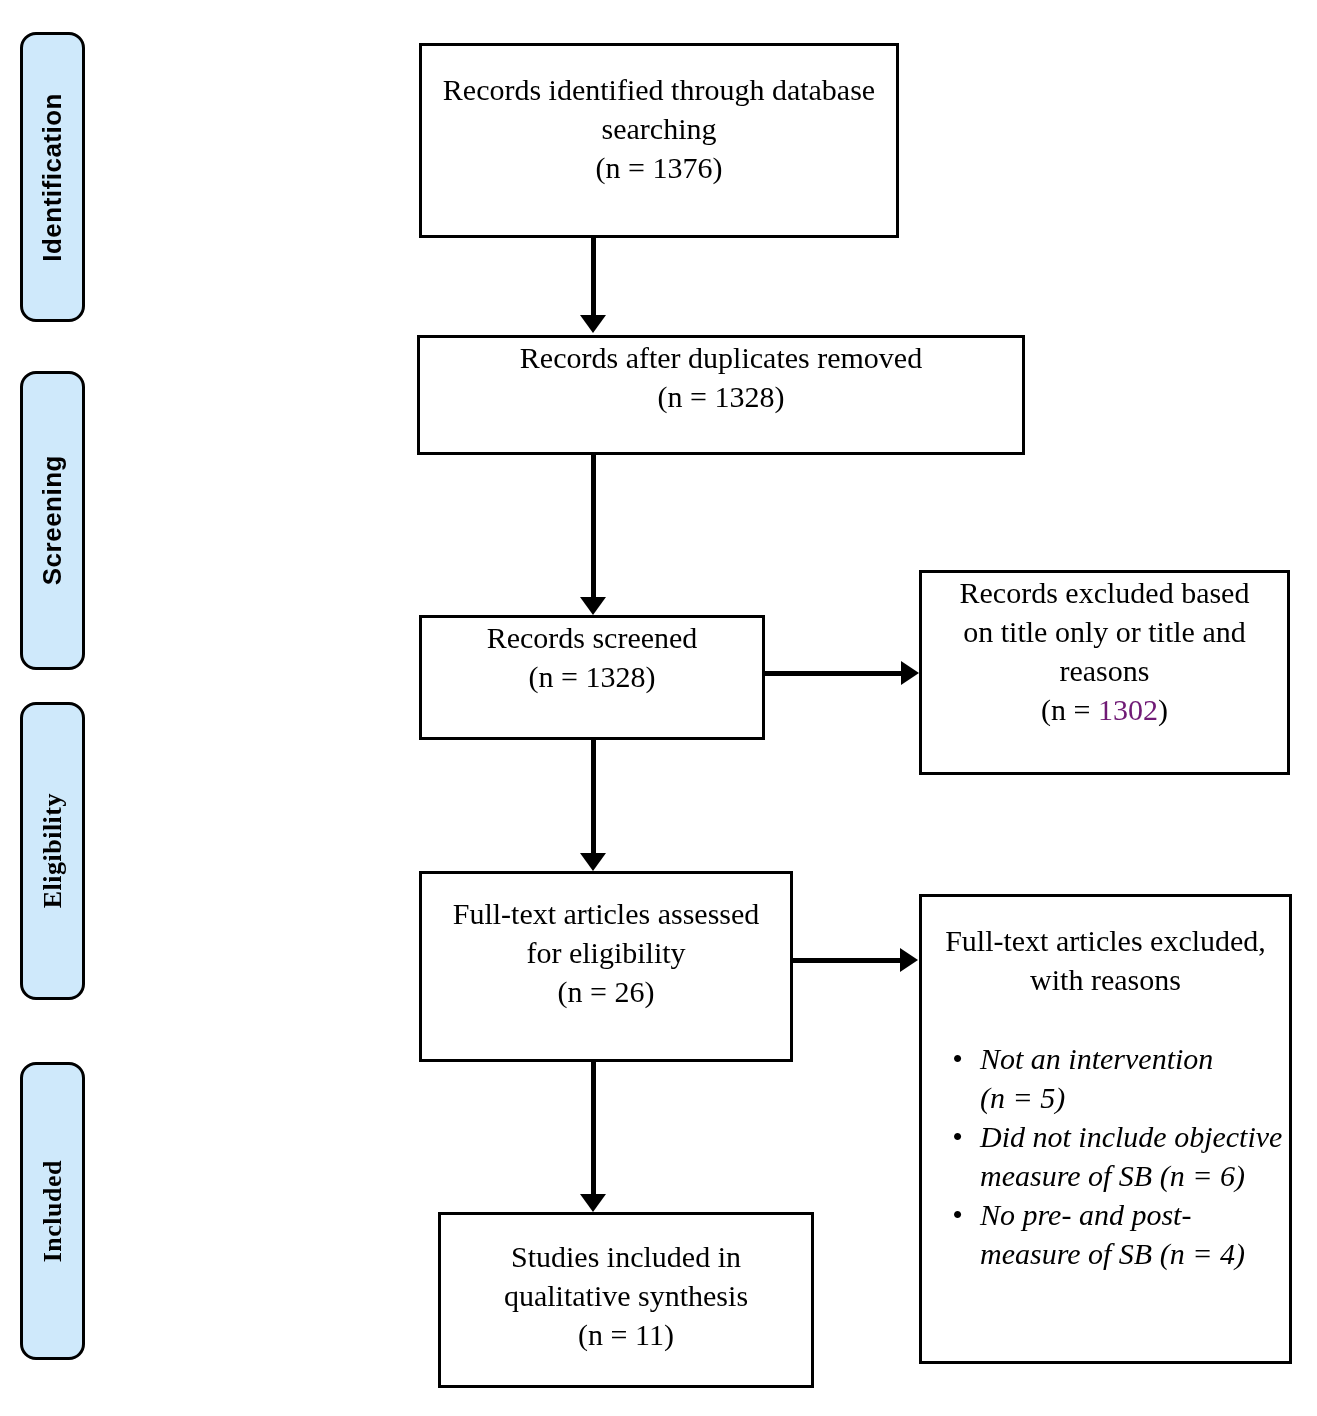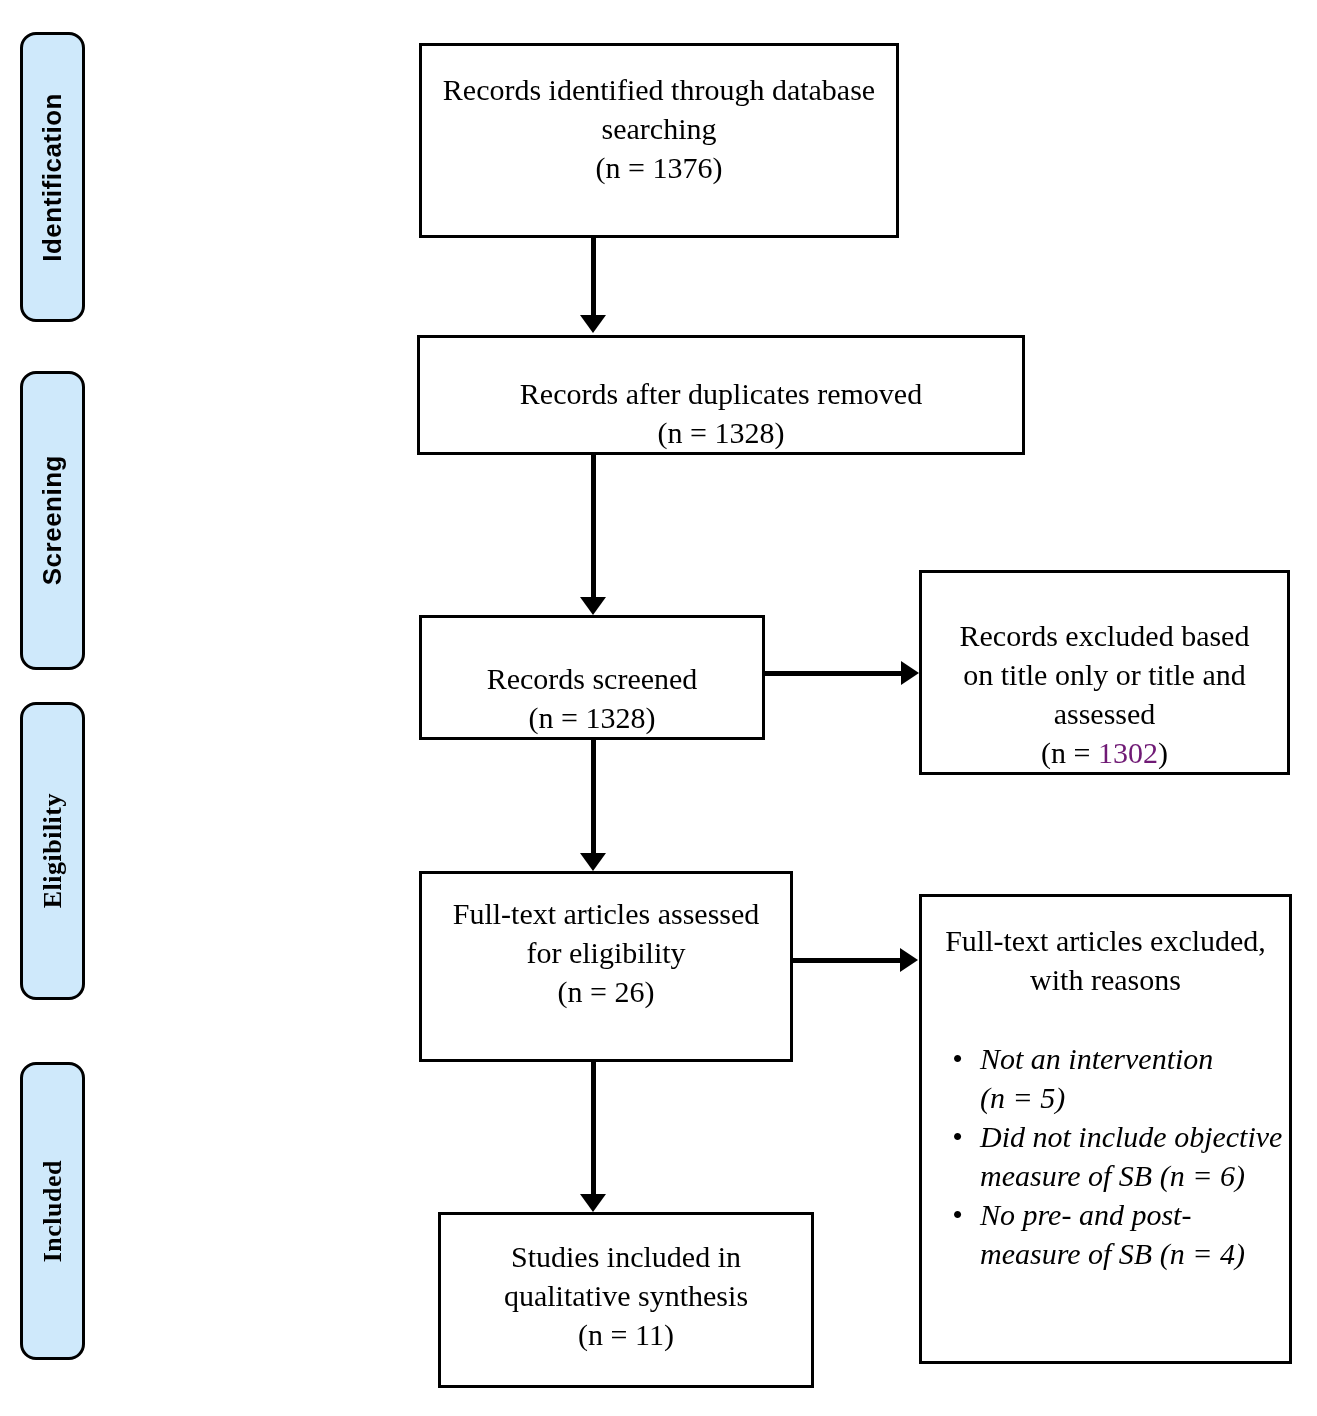--- a/index.html
+++ b/index.html
@@ -16,21 +16,21 @@
     position: absolute;
     box-sizing: border-box;
     background: #ffffff;
     border: 3px solid #000000;
     font-family: "Liberation Serif", "DejaVu Serif", serif;
     font-size: 30px;
     line-height: 39px;
     text-align: center;
     display: flex;
     justify-content: center;
-    align-items: flex-end;
+    align-items: flex-start;
   }
   .box.top-align { align-items: flex-start; }
   .box .inner { width: 100%; }
   .box .line { display: block; white-space: nowrap; }
   .count-blue { color: #701a75; }
   
   .stage {
     position: absolute;
     left: 20px;
     width: 65px;
@@ -134,21 +134,21 @@
       <span class="line">Studies included in</span>
       <span class="line">qualitative synthesis</span>
       <span class="line">(n = 11)</span>
     </div>
   </div>
 
   <div class="box" style="left:919px; top:570px; width:371px; height:205px;">
     <div class="inner">
       <span class="line">Records excluded based</span>
       <span class="line">on title only or title and</span>
-      <span class="line">assessed</span>
+      <span class="line">reasons</span>
       <span class="line"><span>(n = </span><span class="count-blue">1302</span><span>)</span></span>
     </div>
   </div>
 
   <div class="box top-align" style="left:919px; top:870px; width:373px; height:470px; padding-top:24px;margin-top:24px;">
     <div class="inner">
       <span class="line">Full-text articles excluded,</span>
       <span class="line">with reasons</span>
       <ul class="reasons">
         <li>

